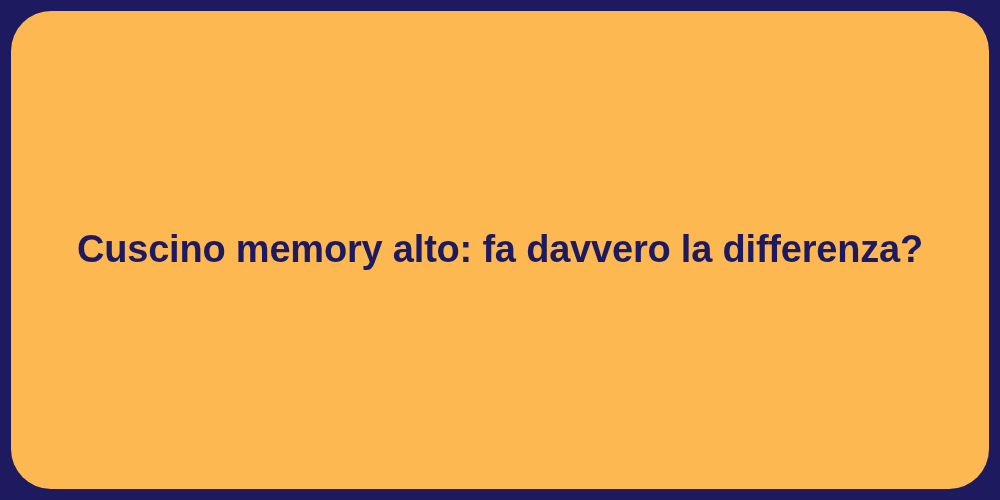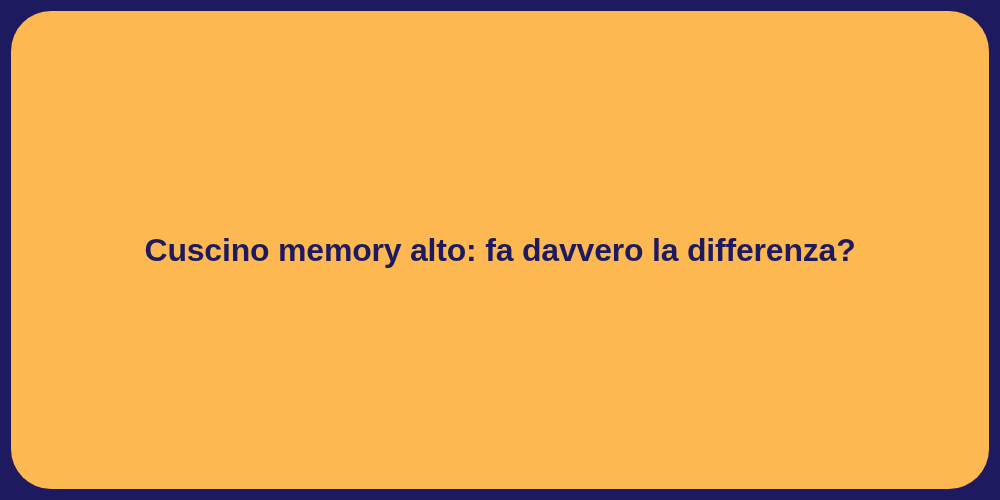--- a/index.html
+++ b/index.html
@@ -47,21 +47,21 @@
     display: flex;
     align-items: center;
     justify-content: center;
     text-align: center;
   }
 
   #headline {
     margin: 0;
     color: #1e1a60;
     font-family: "Liberation Sans", sans-serif;
-    font-size: 32px;
+    font-size: 38px;
     font-weight: 700;
     line-height: 1.25;
     letter-spacing: -0.2px;
     white-space: nowrap;
   }
 </style>
 </head>
 <body>
 
 <div id="banner-root">

